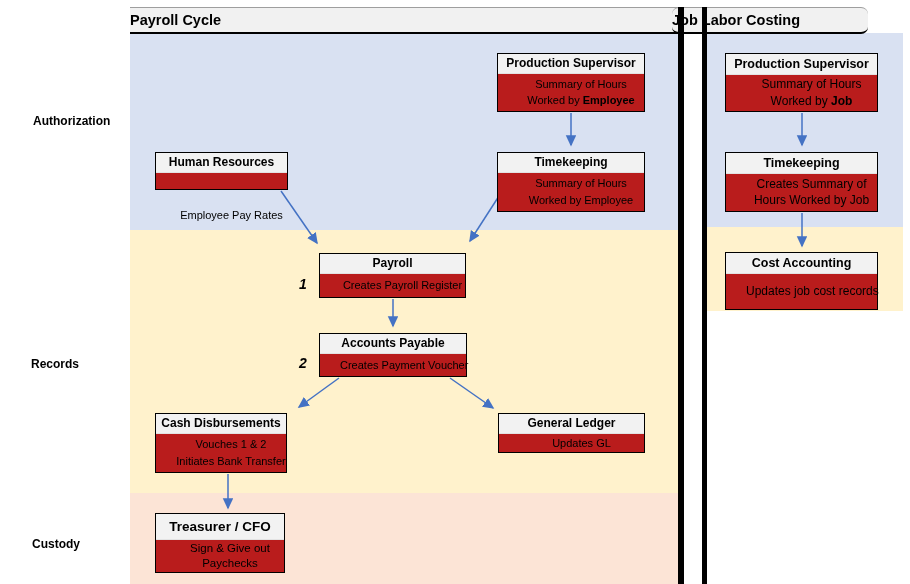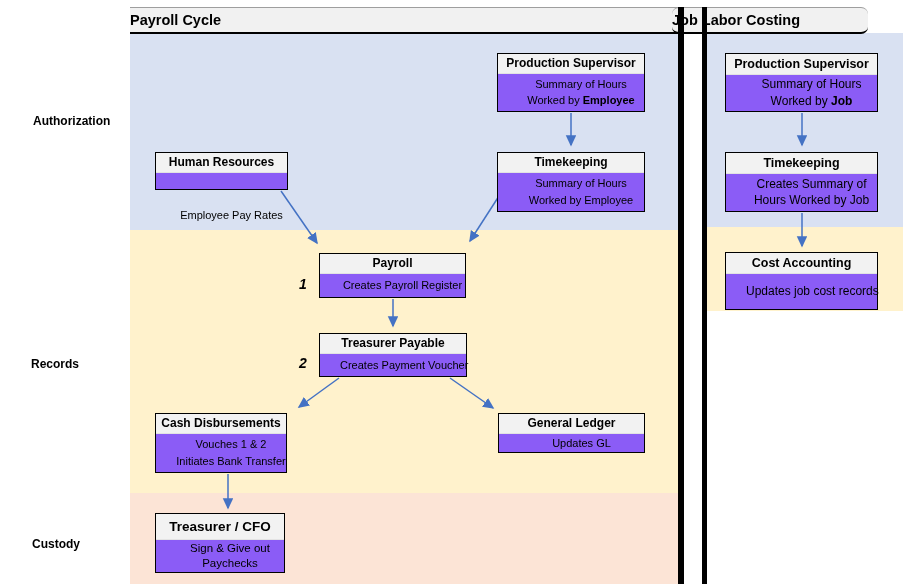--- a/index.html
+++ b/index.html
@@ -11,21 +11,21 @@
   .lane-label{
     position:absolute;font-weight:bold;font-size:12px;line-height:15px;white-space:nowrap;
   }
   .panel-header{
     position:absolute;top:7px;height:24px;background:#F1F1F1;
     border-top:1px solid #9e9e9e;border-bottom:2px solid #000;
     font-weight:bold;font-size:14.5px;line-height:24px;text-align:left;box-sizing:content-box;
   }
   .divider-bar{position:absolute;top:7px;height:577px;background:#000;}
   .node{
-    position:absolute;background:#8b5cf6;border:1.5px solid #000;box-sizing:border-box;
+    position:absolute;background:#b91c1c;border:1.5px solid #000;box-sizing:border-box;
     display:flex;flex-direction:column;text-align:center;
   }
   .node-title{
     background:#F2F2F2;font-weight:bold;font-size:12px;line-height:19px;
     border-bottom:1px solid #e3e3e3;flex:0 0 auto;white-space:nowrap;
   }
   .node-body{flex:1 1 auto;display:flex;flex-direction:column;justify-content:space-evenly;padding-left:20px;}
   .node-line{font-size:11px;line-height:13px;white-space:nowrap;}
   .node.right-col .node-title{font-size:12.5px;line-height:20px;}
   .node.right-col .node-line{font-size:12px;}
@@ -105,21 +105,21 @@
   </div>
 
   <div class="node" style="left:319px;top:253px;width:147px;height:45px;">
     <div class="node-title">Payroll</div>
     <div class="node-body">
       <div class="node-line">Creates Payroll Register</div>
     </div>
   </div>
 
   <div class="node" style="left:319px;top:333px;width:148px;height:44px;">
-    <div class="node-title">Treasurer Payable</div>
+    <div class="node-title">Accounts Payable</div>
     <div class="node-body">
       <div class="node-line">Creates Payment Voucher</div>
     </div>
   </div>
 
   <div class="node" style="left:155px;top:413px;width:132px;height:60px;">
     <div class="node-title">Cash Disbursements</div>
     <div class="node-body">
       <div class="node-line">Vouches 1 &amp; 2</div>
       <div class="node-line">Initiates Bank Transfer</div>

